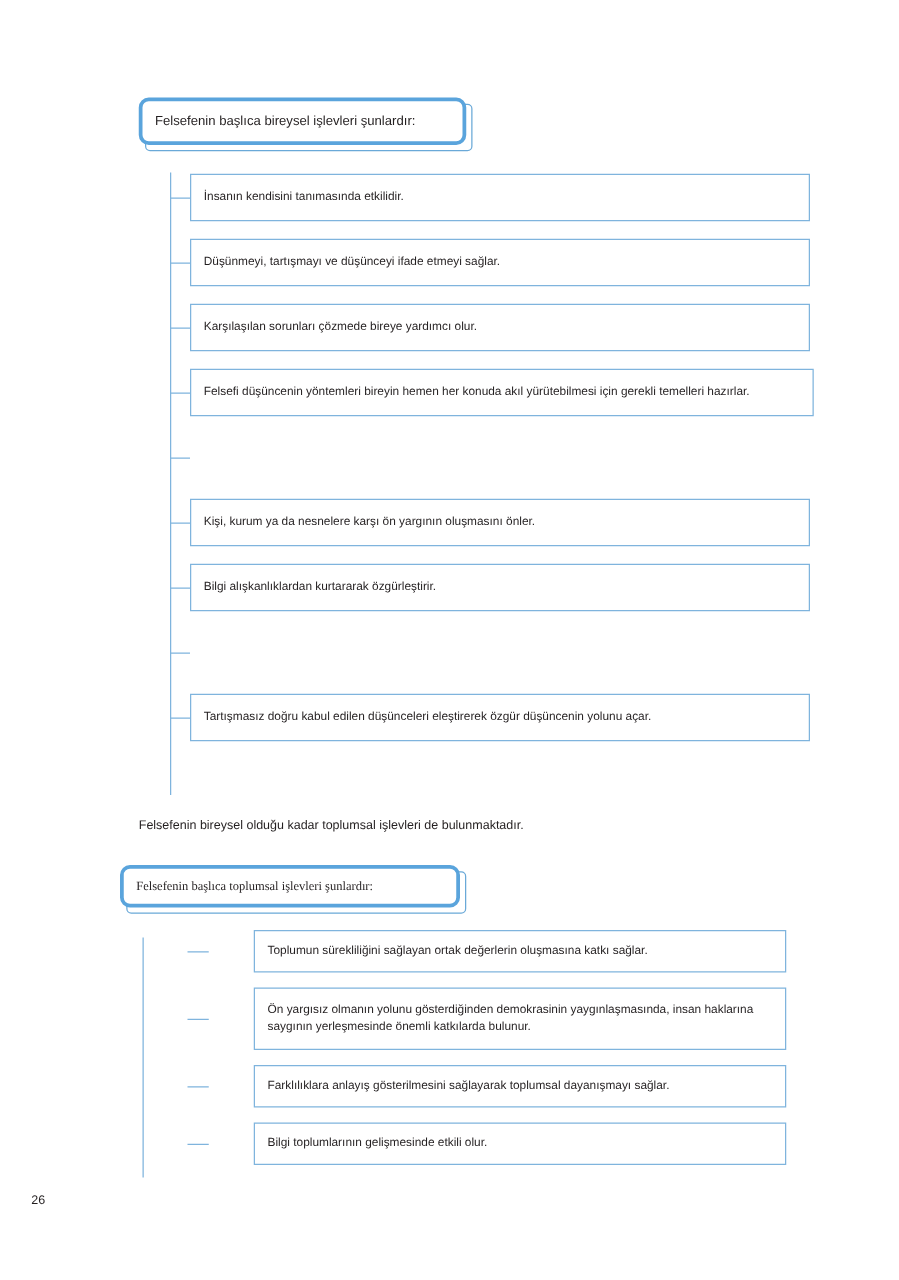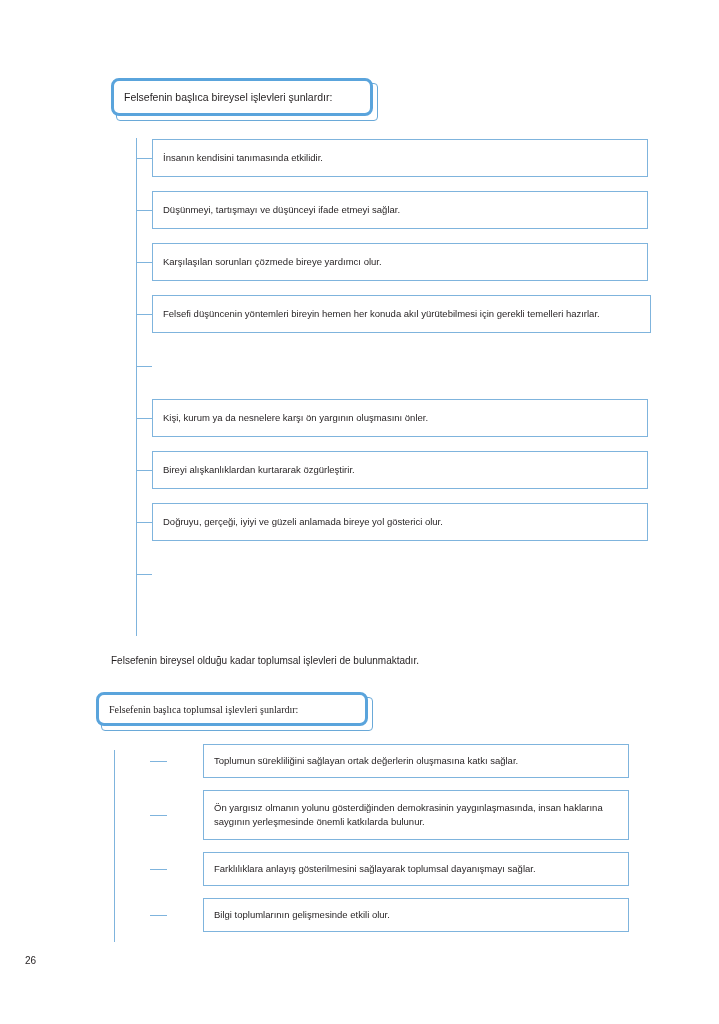--- a/index.html
+++ b/index.html
@@ -224,32 +224,32 @@
 
       <div class="row s1-row">
         <div class="pre"></div>
         <div class="connector"></div>
         <div class="box">Kişi, kurum ya da nesnelere karşı ön yargının oluşmasını önler.</div>
       </div>
 
       <div class="row s1-row">
         <div class="pre"></div>
         <div class="connector"></div>
-        <div class="box">Bireyi alışkanlıklardan kurtararak özgürleştirir.</div>
-      </div>
-
-      <div class="row s1-row">
-        <div class="pre"></div>
-        <div class="connector"></div>
-        <div class="box">Doğruyu, gerçeği, iyiyi ve güzeli anlamada bireye yol gösterici olur.</div>
-      </div>
-
-      <div class="row s1-row">
-        <div class="pre"></div>
-        <div class="connector"></div>
+        <div class="box">Bilgi alışkanlıklardan kurtararak özgürleştirir.</div>
+      </div>
+
+      <div class="row s1-row">
+        <div class="pre"></div>
+        <div class="connector"></div>
+      </div>
+
+      <div class="row s1-row">
+        <div class="pre"></div>
+        <div class="connector"></div>
+        <div class="box">Tartışmasız doğru kabul edilen düşünceleri eleştirerek özgür düşüncenin yolunu açar.</div>
       </div>
     </div>
   </div>
 
   <div class="midpara">Felsefenin bireysel olduğu kadar toplumsal işlevleri de bulunmaktadır.</div>
 
   <div class="section2">
 
     <div class="header2-wrap">
       <div class="header2-back"></div>

